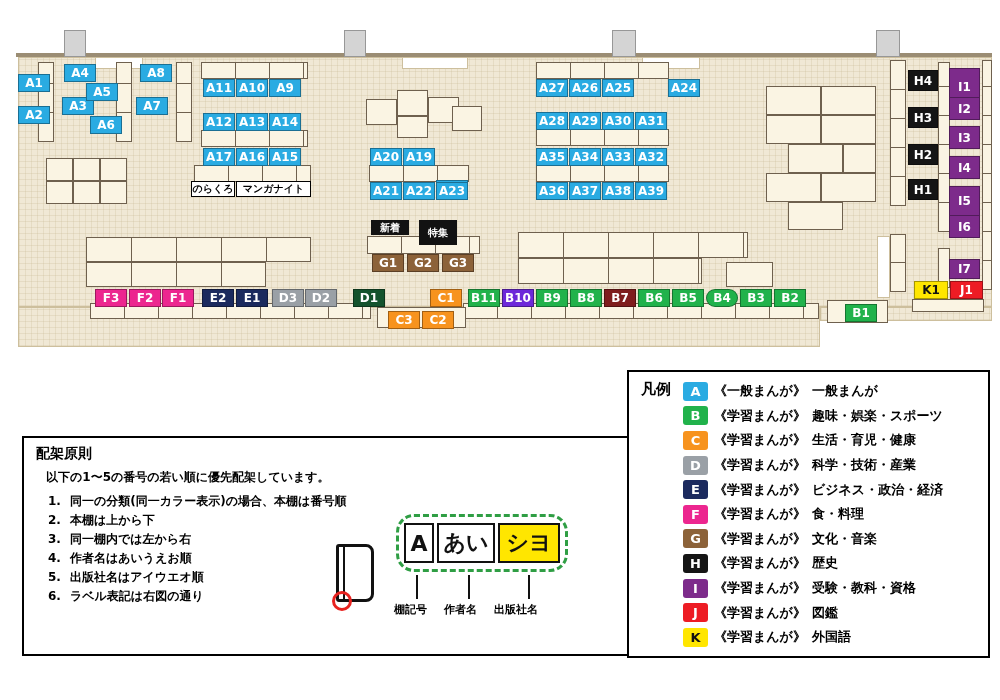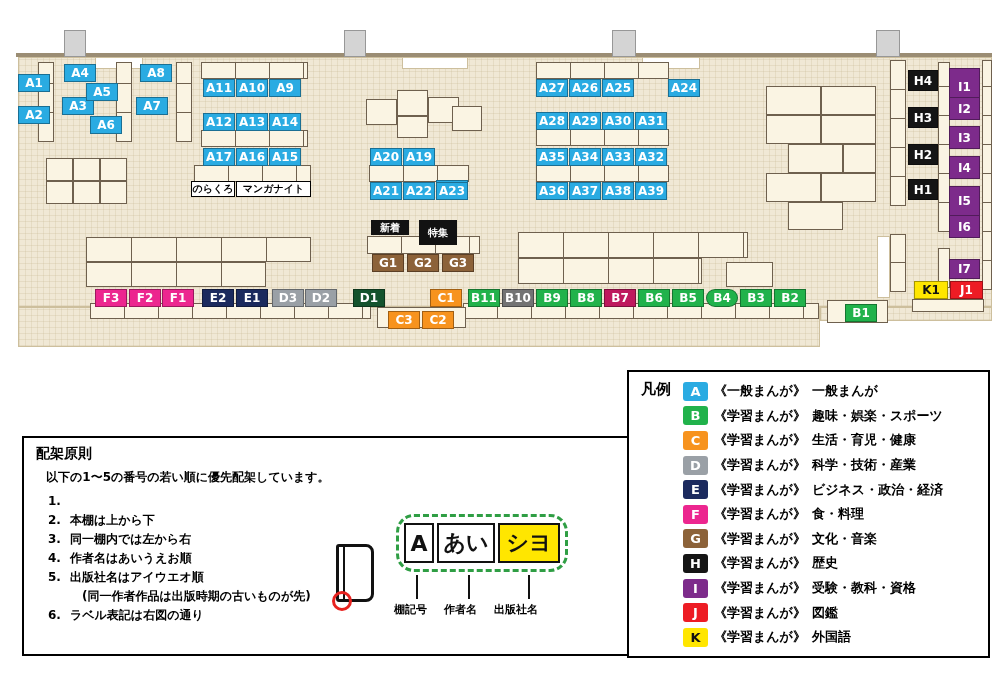--- a/index.html
+++ b/index.html
@@ -162,24 +162,24 @@
       <div class="slabel" style="left: 95px; top: 289px; background: rgb(236, 38, 143);">F3</div>
       <div class="slabel" style="left: 129px; top: 289px; background: rgb(236, 38, 143);">F2</div>
       <div class="slabel" style="left: 162px; top: 289px; background: rgb(236, 38, 143);">F1</div>
       <div class="slabel" style="left: 202px; top: 289px; background: rgb(27, 42, 94);">E2</div>
       <div class="slabel" style="left: 236px; top: 289px; background: rgb(27, 42, 94);">E1</div>
       <div class="slabel" style="left: 272px; top: 289px; background: rgb(154, 160, 166);">D3</div>
       <div class="slabel" style="left: 305px; top: 289px; background: rgb(154, 160, 166);">D2</div>
       <div class="slabel" style="left: 338px; top: 289px; background: #14532d; margin-left: 15px;">D1</div>
       <div class="slabel" style="left: 430px; top: 289px; background: rgb(247, 147, 30);">C1</div>
       <div class="slabel" style="left: 468px; top: 289px; background: rgb(33, 178, 75);">B11</div>
-      <div class="slabel" style="left: 502px; top: 289px; background: #737373; text-align: right;">B10</div>
+      <div class="slabel" style="left: 502px; top: 289px; background: #6d28d9; text-align: right;">B10</div>
       <div class="slabel" style="left: 536px; top: 289px; background: rgb(33, 178, 75);">B9</div>
       <div class="slabel" style="left: 570px; top: 289px; background: rgb(33, 178, 75);">B8</div>
-      <div class="slabel" style="left: 604px; top: 289px; background: #be185d;">B7</div>
+      <div class="slabel" style="left: 604px; top: 289px; background: #7f1d1d;">B7</div>
       <div class="slabel" style="left: 638px; top: 289px; background: rgb(33, 178, 75);">B6</div>
       <div class="slabel" style="left: 672px; top: 289px; background: rgb(33, 178, 75);">B5</div>
       <div class="slabel" style="left: 706px; top: 289px; background: rgb(33, 178, 75); border-radius: 9px;">B4</div>
       <div class="slabel" style="left: 740px; top: 289px; background: rgb(33, 178, 75);">B3</div>
       <div class="slabel" style="left: 774px; top: 289px; background: rgb(33, 178, 75);">B2</div>
       <div class="slabel" style="left: 388px; top: 311px; background: rgb(247, 147, 30);">C3</div>
       <div class="slabel" style="left: 422px; top: 311px; background: rgb(247, 147, 30);">C2</div>
       <div class="slabel" style="left: 845px; top: 304px; background: rgb(33, 178, 75);">B1</div>
       <div class="slabel" style="left: 908px; top: 70px; width: 30px; height: 21px; background: rgb(21, 21, 21);">H4</div>
       <div class="slabel" style="left: 908px; top: 107px; width: 30px; height: 21px; background: rgb(21, 21, 21);">H3</div>
@@ -199,38 +199,38 @@
       <div class="tag dark" style="left: 371px; top: 220px; width: 38px; height: 15px;">新着</div>
       <div class="tag dark" style="left: 419px; top: 220px; width: 38px; height: 25px;">特集</div>
     </div>
 
   <div id="principles" class="panel">
     <div class="p-title">配架原則</div>
     <div class="p-intro">以下の1〜5の番号の若い順に優先配架しています。</div>
     <div id="p-items">
         <div class="prow">
           <div class="pnum">1.</div>
+          <div class="ptext">同一の分類(同一カラー表示)の場合、本棚は番号順</div>
         </div>
         <div class="prow">
           <div class="pnum">2.</div>
           <div class="ptext">本棚は上から下</div>
         </div>
         <div class="prow">
           <div class="pnum">3.</div>
           <div class="ptext">同一棚内では左から右</div>
         </div>
         <div class="prow">
           <div class="pnum">4.</div>
           <div class="ptext">作者名はあいうえお順</div>
         </div>
         <div class="prow">
           <div class="pnum">5.</div>
           <div class="ptext">出版社名はアイウエオ順</div>
         </div>
-        <div class="psub">(同一作者作品は出版時期の古いものが先)</div>
         <div class="prow">
           <div class="pnum">6.</div>
           <div class="ptext">ラベル表記は右図の通り</div>
         </div>
       </div>
     <div id="book-icon">
       <div class="book-body"></div>
       <div class="book-spine"></div>
       <div class="book-circle"></div>
     </div>

